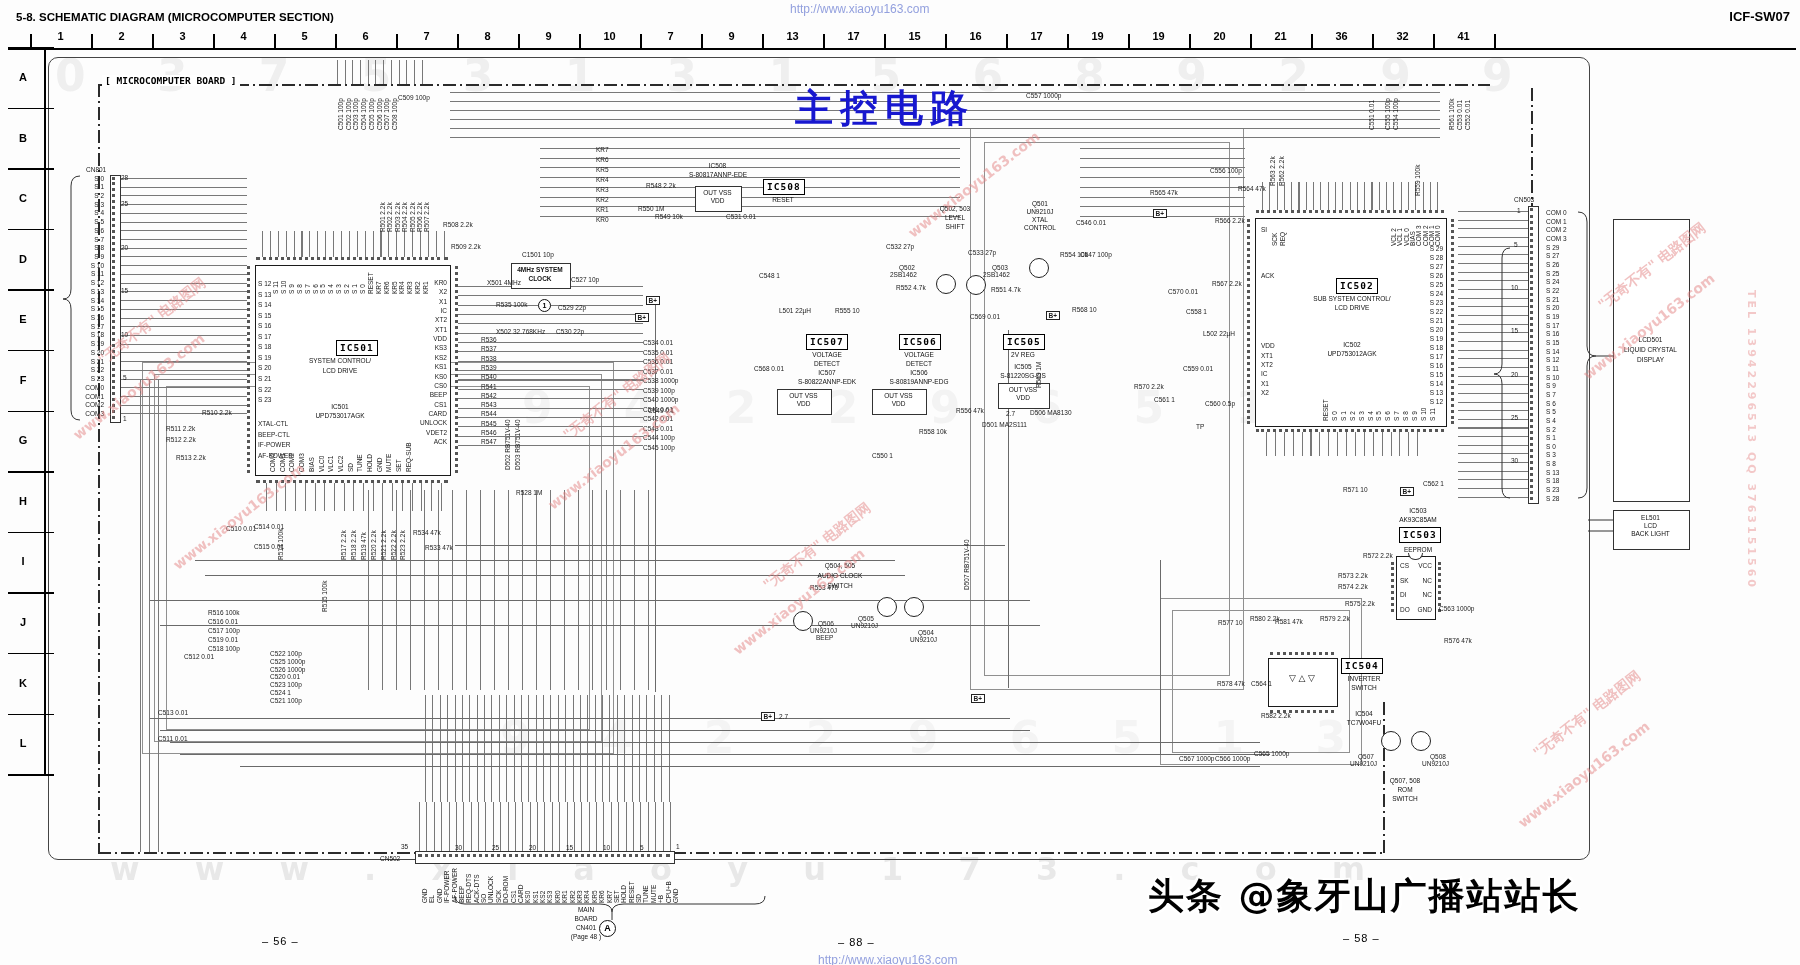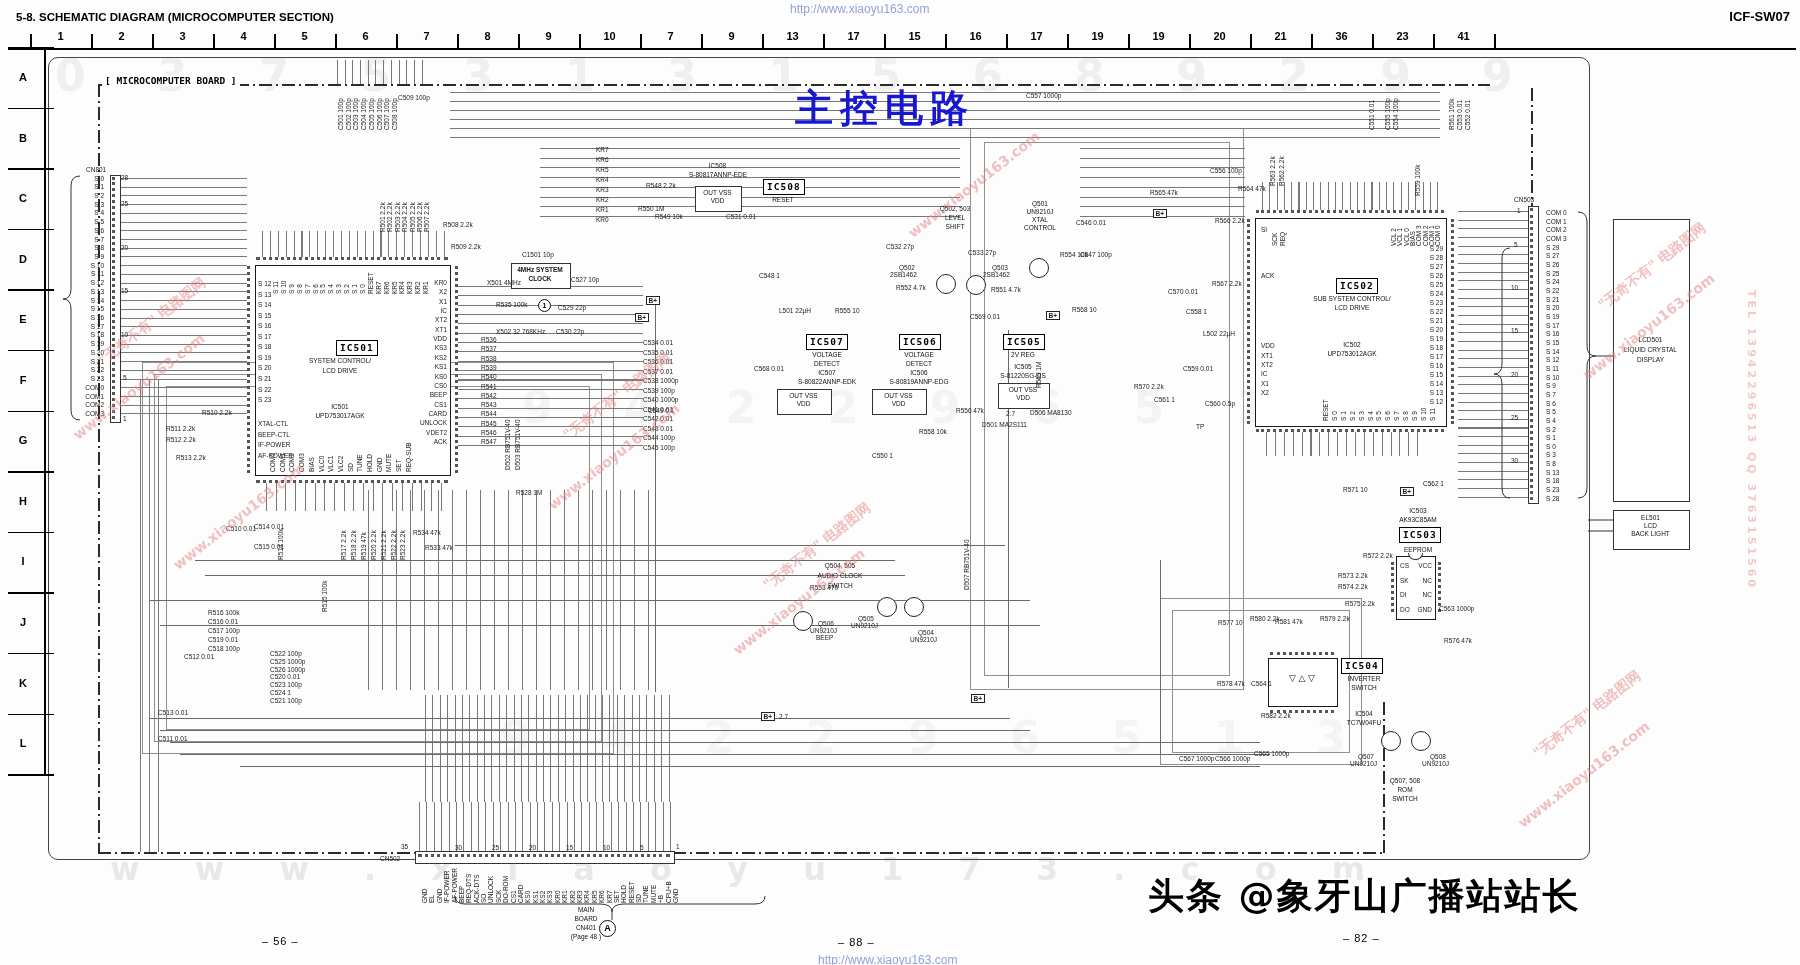--- a/index.html
+++ b/index.html
@@ -79,21 +79,21 @@
     <div class="lbl gridnum c" style="left: 764.5px; top: 30px; width: 56px;">13</div>
     <div class="lbl gridnum c" style="left: 825.5px; top: 30px; width: 56px;">17</div>
     <div class="lbl gridnum c" style="left: 886.5px; top: 30px; width: 56px;">15</div>
     <div class="lbl gridnum c" style="left: 947.5px; top: 30px; width: 56px;">16</div>
     <div class="lbl gridnum c" style="left: 1008.5px; top: 30px; width: 56px;">17</div>
     <div class="lbl gridnum c" style="left: 1069.5px; top: 30px; width: 56px;">19</div>
     <div class="lbl gridnum c" style="left: 1130.5px; top: 30px; width: 56px;">19</div>
     <div class="lbl gridnum c" style="left: 1191.5px; top: 30px; width: 56px;">20</div>
     <div class="lbl gridnum c" style="left: 1252.5px; top: 30px; width: 56px;">21</div>
     <div class="lbl gridnum c" style="left: 1313.5px; top: 30px; width: 56px;">36</div>
-    <div class="lbl gridnum c" style="left: 1374.5px; top: 30px; width: 56px;">23</div>
+    <div class="lbl gridnum c" style="left: 1374.5px; top: 30px; width: 56px;">32</div>
     <div class="lbl gridnum c" style="left: 1435.5px; top: 30px; width: 56px;">41</div>
   </div>
 <div class="rep">
     <div class="lbl gridnum c" style="left: 12px; top: 71px; width: 22px;">A</div>
     <div class="lbl gridnum c" style="left: 12px; top: 131.55px; width: 22px;">B</div>
     <div class="lbl gridnum c" style="left: 12px; top: 192.1px; width: 22px;">C</div>
     <div class="lbl gridnum c" style="left: 12px; top: 252.65px; width: 22px;">D</div>
     <div class="lbl gridnum c" style="left: 12px; top: 313.2px; width: 22px;">E</div>
     <div class="lbl gridnum c" style="left: 12px; top: 373.75px; width: 22px;">F</div>
     <div class="lbl gridnum c" style="left: 12px; top: 434.3px; width: 22px;">G</div>
@@ -756,21 +756,21 @@
     <div class="lbl" style="left: 1514px; top: 241px;">5</div>
     <div class="lbl" style="left: 1511px; top: 284px;">10</div>
     <div class="lbl" style="left: 1511px; top: 327px;">15</div>
     <div class="lbl" style="left: 1511px; top: 371px;">20</div>
     <div class="lbl" style="left: 1511px; top: 414px;">25</div>
     <div class="lbl" style="left: 1511px; top: 457px;">30</div>
   </div>
 
 <div class="pagen" style="left:262px;top:935px;">– 56 –</div>
 <div class="pagen" style="left:838px;top:936px;">– 88 –</div>
-<div class="pagen" style="left:1343px;top:932px;">– 82 –</div>
+<div class="pagen" style="left:1343px;top:932px;">– 58 –</div>
 <div class="urlwm" style="left:818px;top:953px;">http://www.xiaoyu163.com</div>
 <div class="tagline">头条 @象牙山广播站站长</div>
 
 <div class="wm-pink" style="left:95px;top:355px;">"无奇不有" 电路图网</div>
 <div class="wm-pink" style="left:70px;top:430px;">www.xiaoyu163.com</div>
 <div class="wm-pink" style="left:560px;top:430px;">"无奇不有" 电路图网</div>
 <div class="wm-pink" style="left:545px;top:500px;">www.xiaoyu163.com</div>
 <div class="wm-pink" style="left:760px;top:580px;">"无奇不有" 电路图网</div>
 <div class="wm-pink" style="left:730px;top:645px;">www.xiaoyu163.com</div>
 <div class="wm-pink" style="left:905px;top:228px;">www.xiaoyu163.com</div>

